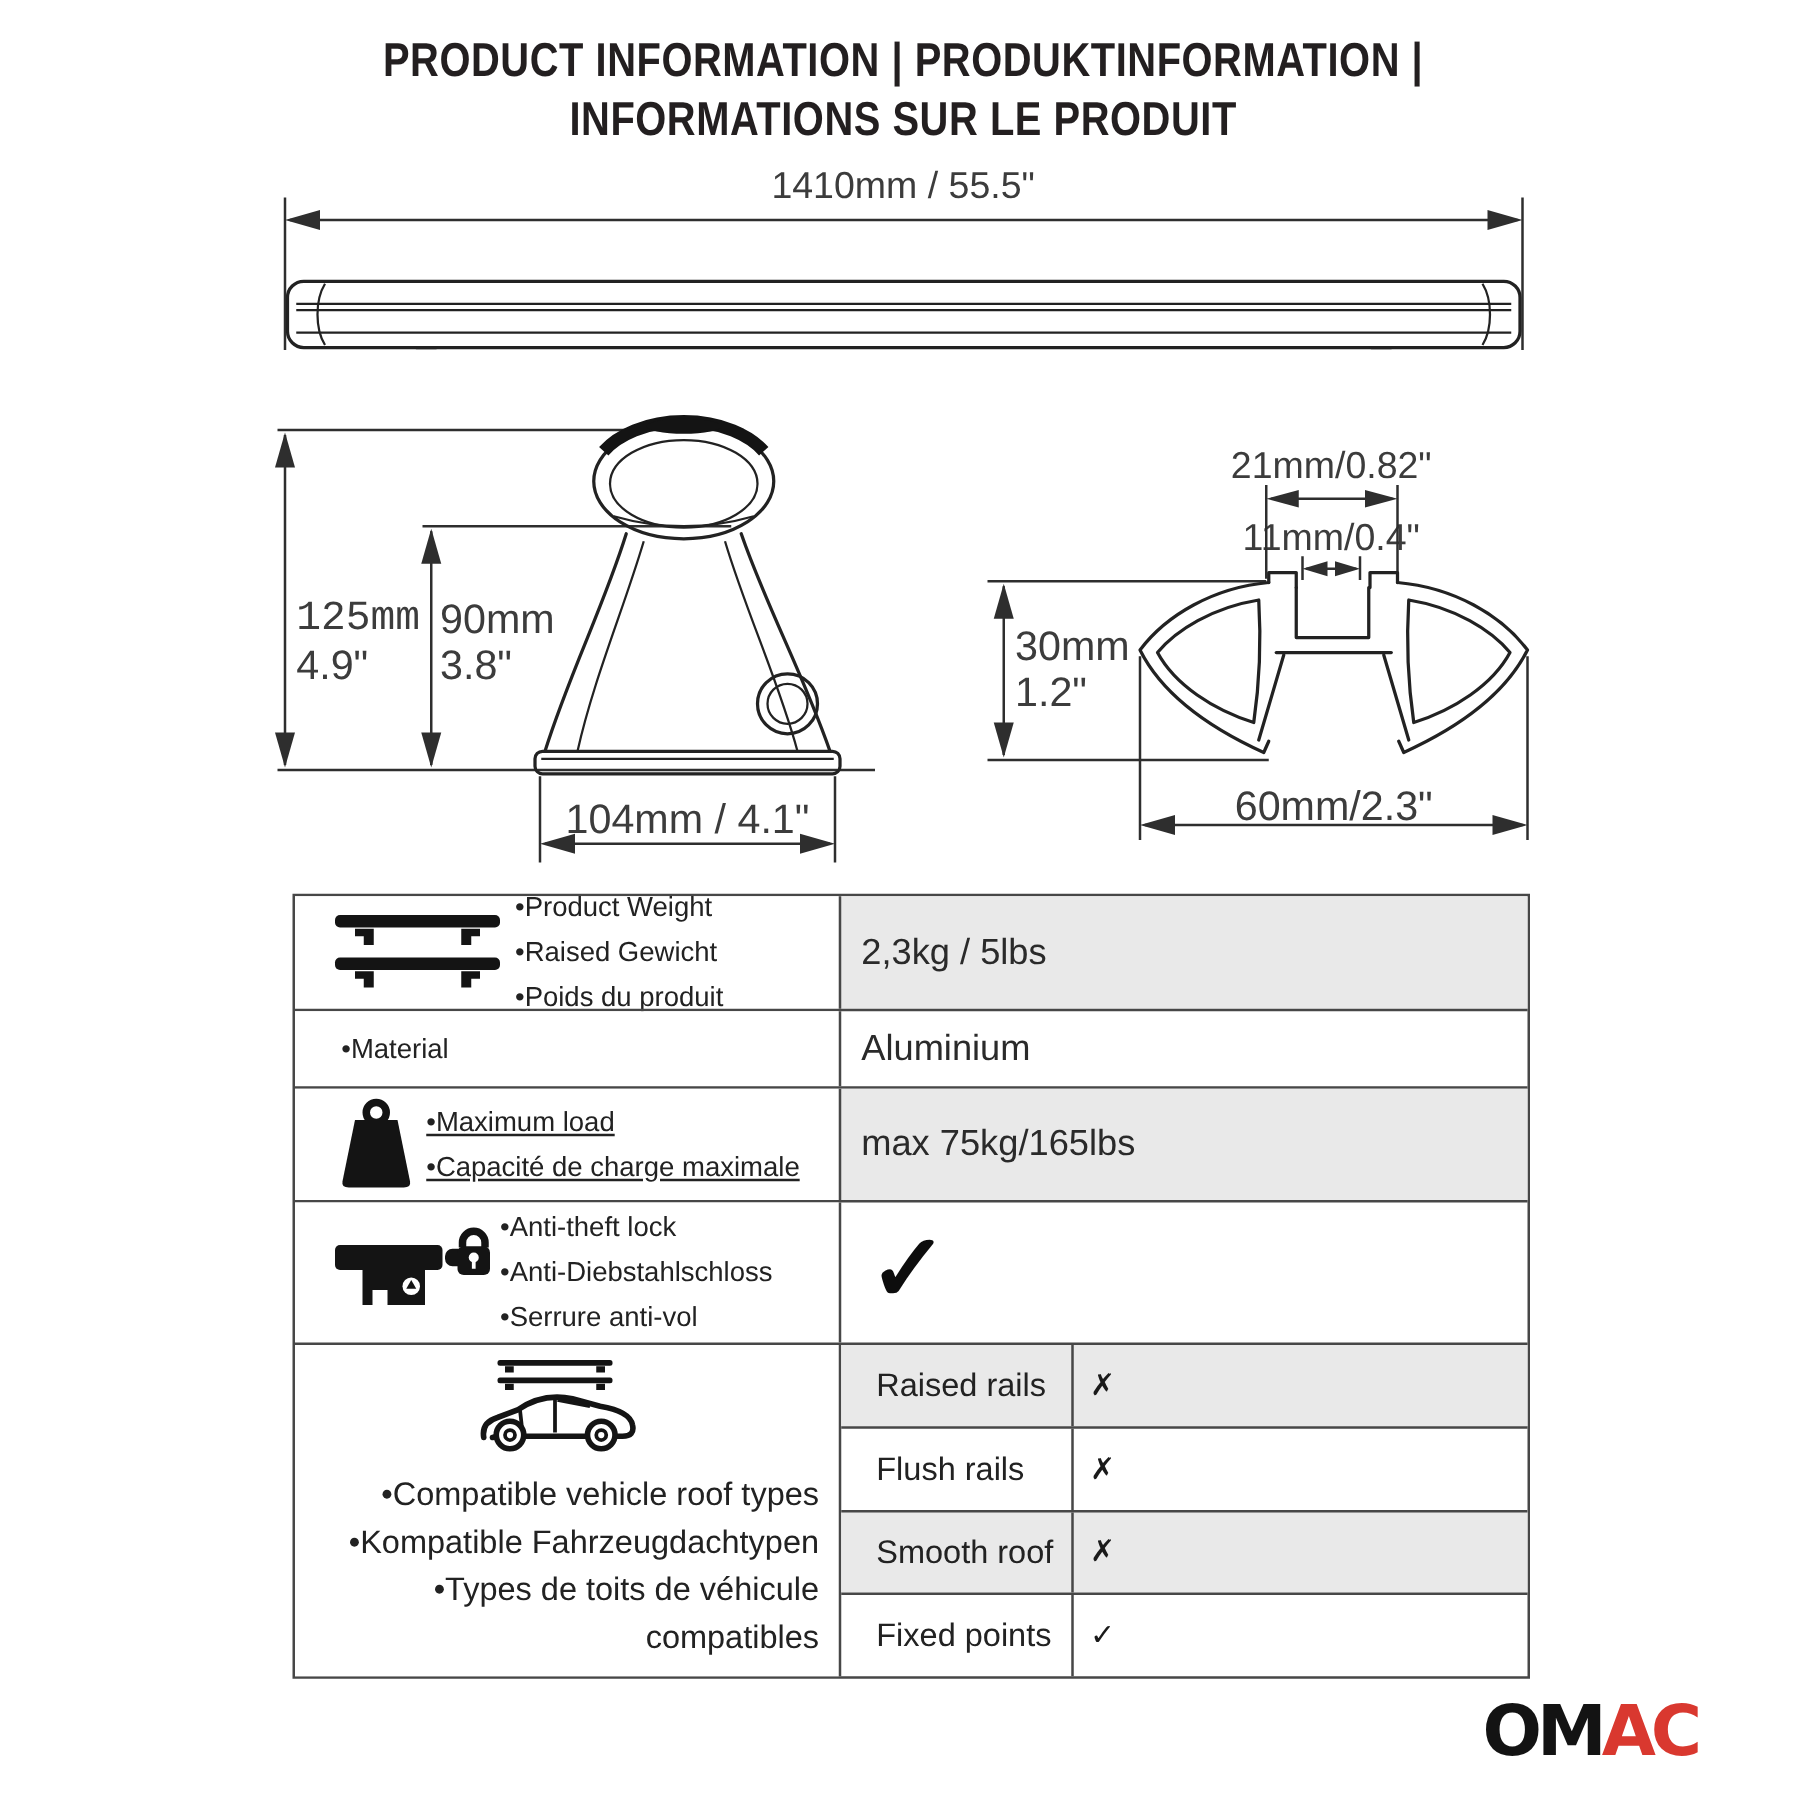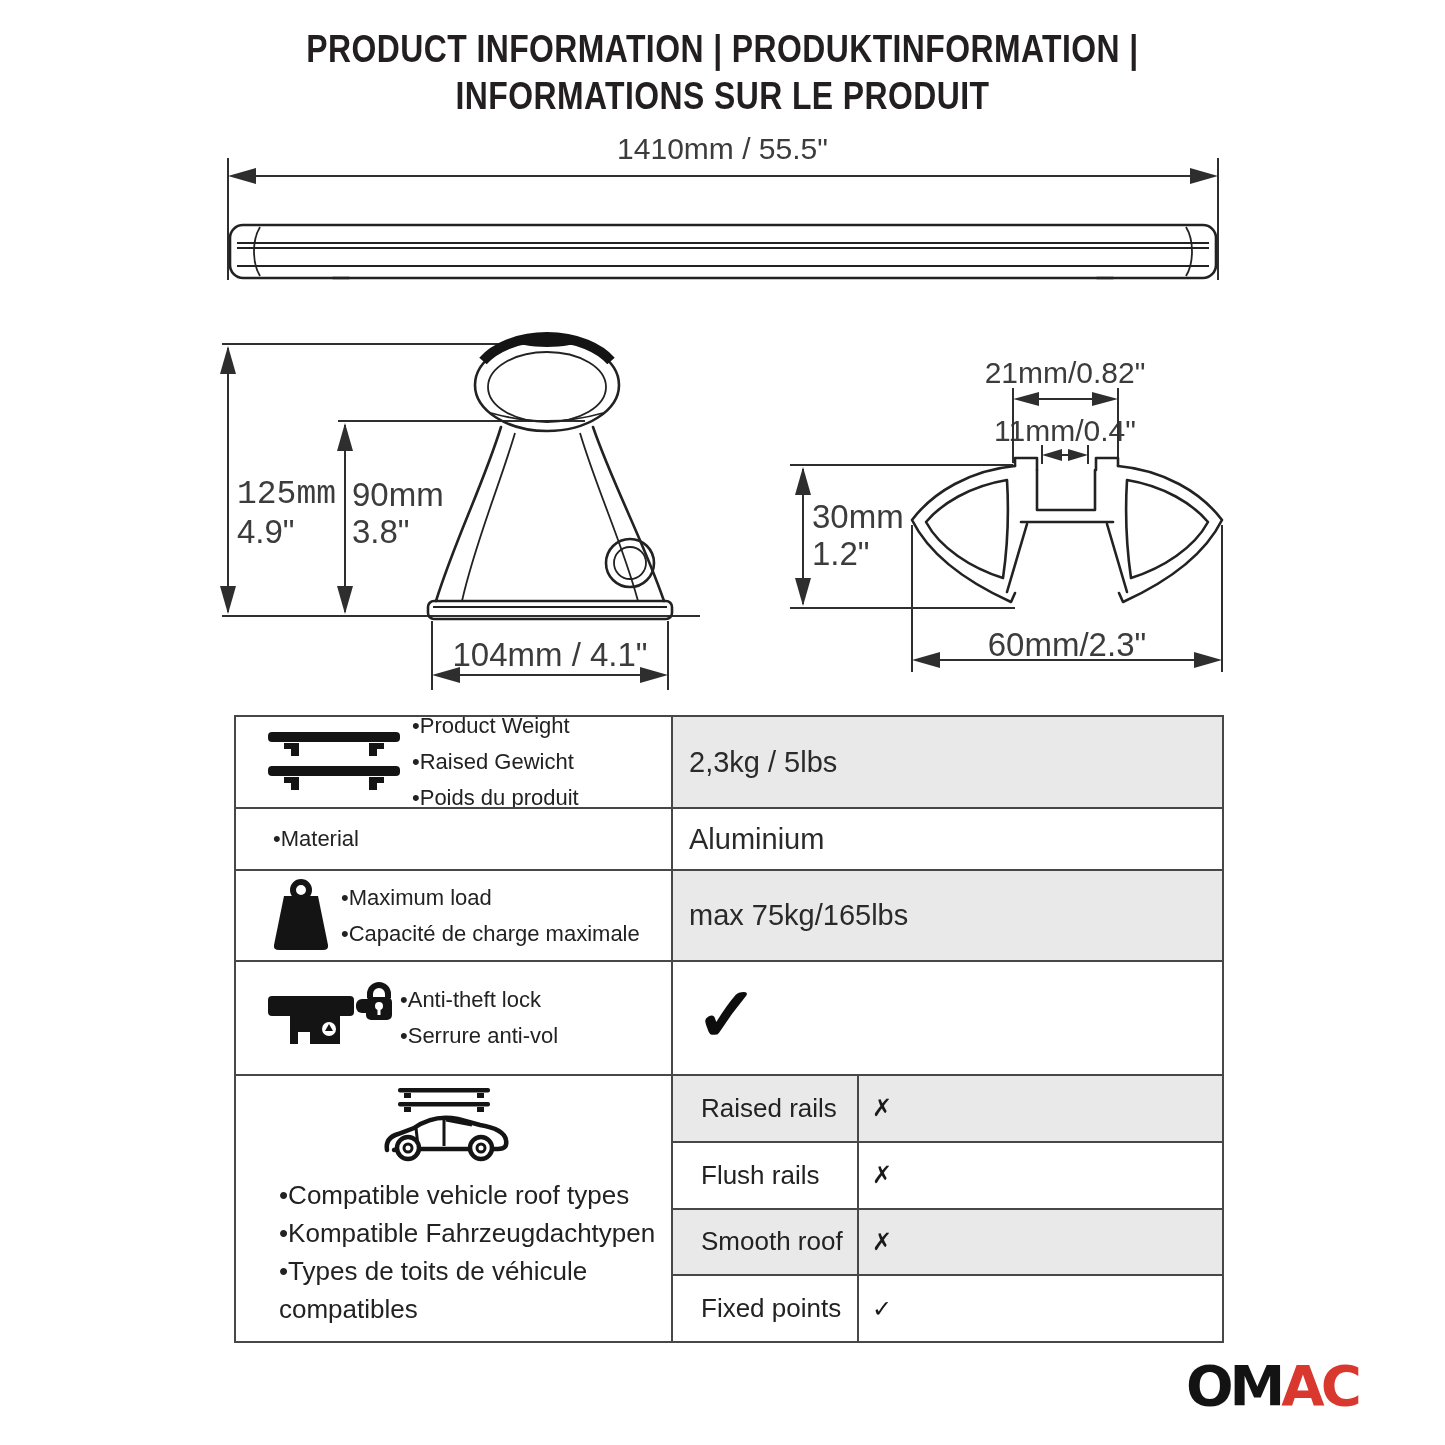--- a/index.html
+++ b/index.html
@@ -32,21 +32,21 @@
   .labels{display:flex;flex-direction:column;font-size:22px;line-height:36px;color:#222;}
   .check-big{font-size:76px;font-weight:bold;color:#0d0d0d;margin-top:-8px;}
   .subtable{flex:1;border-left:2px solid #474747;box-sizing:border-box;display:flex;flex-direction:column;padding:0;}
   .sub-row{flex:1;display:flex;box-sizing:border-box;}
   .sub-row + .sub-row{border-top:2px solid #474747;}
   .sub-l{width:184px;flex:none;box-sizing:border-box;display:flex;align-items:center;
          padding-left:28px;font-size:26px;color:#222;}
   .sub-v{flex:1;border-left:2px solid #474747;box-sizing:border-box;display:flex;align-items:center;
          padding-left:13px;font-size:24px;color:#1a1a1a;}
   .roof-cell{flex-direction:column;align-items:flex-start;justify-content:flex-start;}
-  .roof-labels{padding-left:43px;margin-top:8px;font-size:26px;line-height:38px;}
+  .roof-labels{padding-left:43px;margin-top:8px;font-size:26px;line-height:38px;text-align:right;}
   
   .logo{position:absolute;left:1186px;top:1349px;font-family:"DejaVu Sans", sans-serif;
         font-weight:bold;font-size:56px;letter-spacing:-4px;line-height:74px;}
   .logo .om{color:#131313;}
   .logo .ac{color:#d9382f;}
 </style>
 </head>
 <body>
 
 <div class="page">
@@ -188,21 +188,21 @@
       </div>
       <div class="c-value">Aluminium</div>
     </div>
 
     <div class="t-row" style="height:91px;">
       <div class="c-label">
         <svg style="position:static;margin-left:34px;" width="62" height="74" viewBox="0 0 62 74">
           <circle cx="31" cy="11" r="8" fill="none" stroke="#141414" stroke-width="6"></circle>
           <path class="blk" d="M14,17 L48,17 L58,66 Q59,71 53,71 L9,71 Q3,71 4,66 Z"></path>
         </svg>
-        <div class="labels" style="margin-left:9px;">
+        <div class="labels" style="margin-left:9px;text-decoration:underline;">
           <span>•Maximum load</span>
           <span>•Capacité de charge maximale</span>
         </div>
       </div>
       <div class="c-value gray">max 75kg/165lbs</div>
     </div>
 
     <div class="t-row" style="height:114px;">
       <div class="c-label">
         <svg style="position:static;margin-left:30px;" width="126" height="72" viewBox="0 0 126 72">
@@ -211,20 +211,21 @@
           <path class="blk" d="M24,34 h50 v28 h-30 v-12 h-12 v12 h-8 z"></path>
           <circle cx="63" cy="47" r="7" fill="#ffffff"></circle>
           <polygon class="blk" points="63,42 67,49 59,49"></polygon>
           <path d="M104,16 v-4 a9,9 0 0 1 18,0 v4" fill="none" stroke="#141414" stroke-width="6"></path>
           <rect class="blk" x="100" y="15" width="26" height="23" rx="5"></rect>
           <circle cx="113" cy="24" r="4" fill="#ffffff"></circle>
           <rect x="111.5" y="26" width="3" height="7" fill="#ffffff"></rect>
         </svg>
         <div class="labels" style="margin-left:8px;">
           <span>•Anti-theft lock</span>
+          <span>•Anti-Diebstahlschloss</span>
           <span>•Serrure anti-vol</span>
         </div>
       </div>
       <div class="c-value" style="padding-left:22px;">
         <span class="check-big">✓</span>
       </div>
     </div>
 
     <div class="t-row" style="flex:1;">
       <div class="c-label roof-cell">

